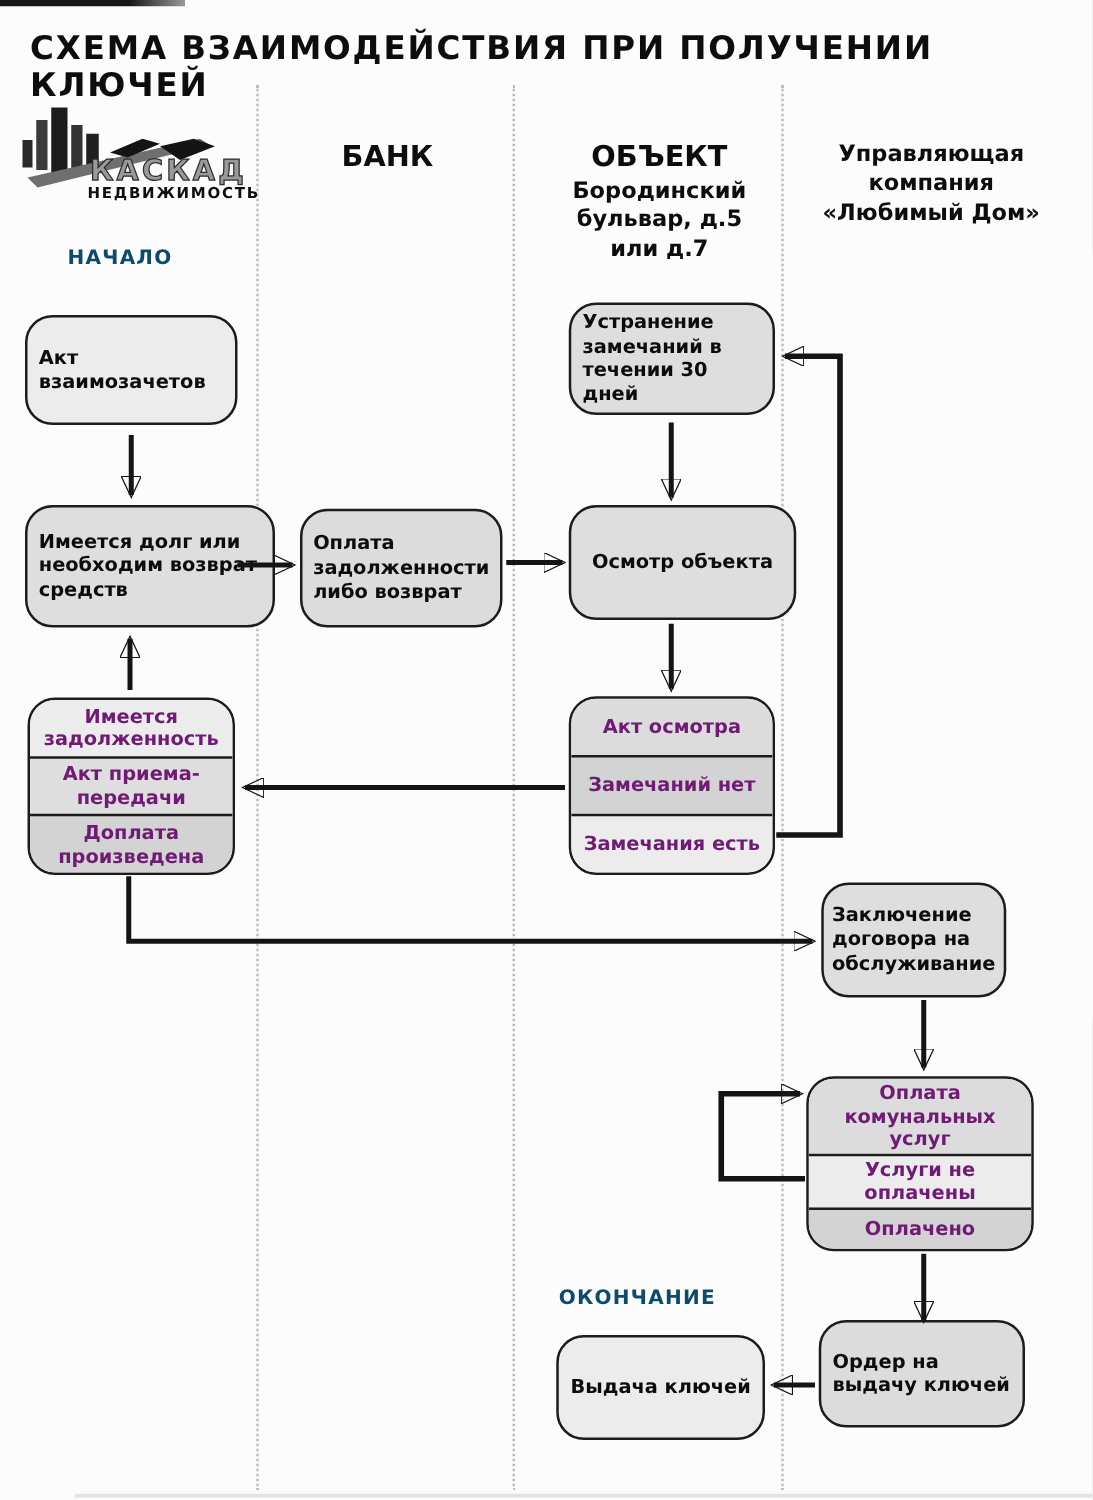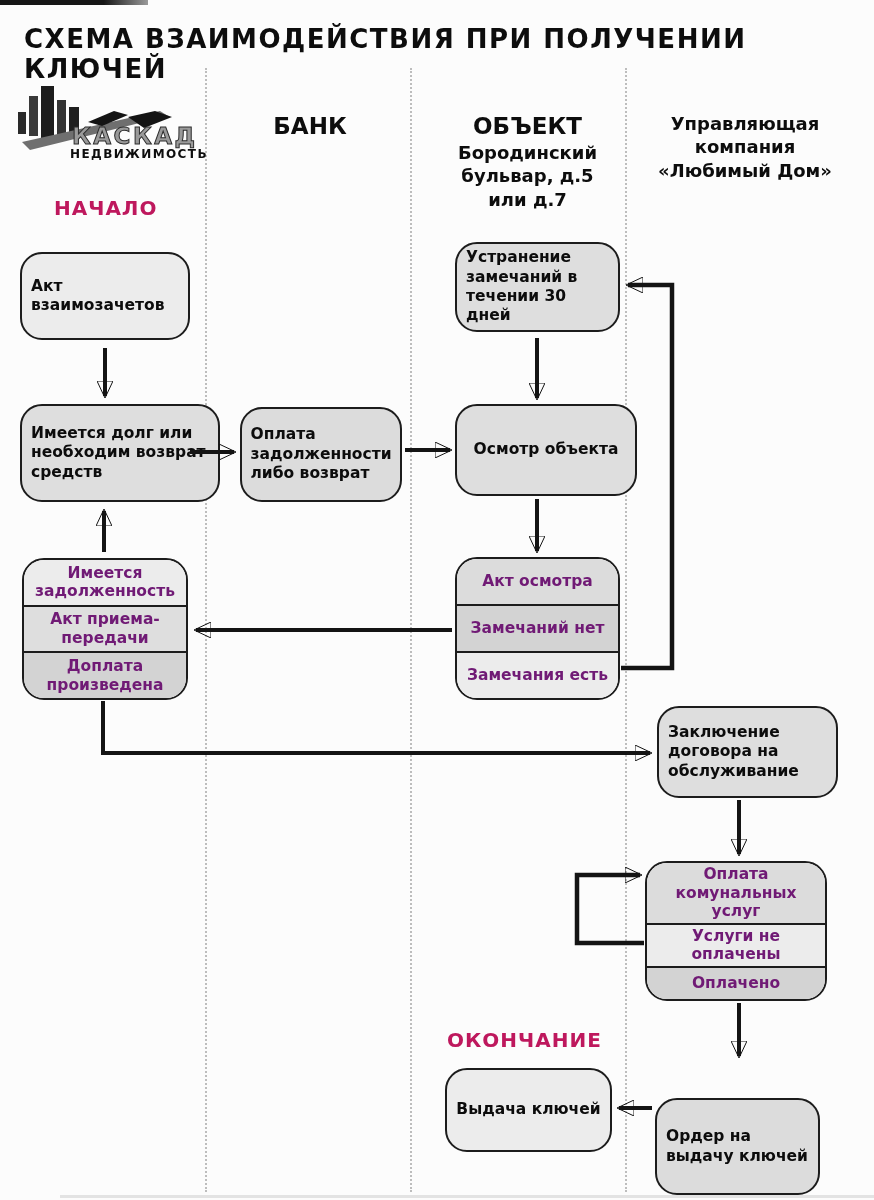--- a/index.html
+++ b/index.html
@@ -12,21 +12,21 @@
   .scan-bottom{position:absolute;left:60px;bottom:2px;width:814px;height:3px;background:#d8d8d8;opacity:.7;}
   .title{
     position:absolute;left:24px;top:24px;width:820px;margin:0;
     font-size:26px;font-weight:900;letter-spacing:1.5px;color:#0d0d0d;
   }
   .lane-divider{position:absolute;top:68px;height:1124px;width:0;border-left:2px dotted #bdbdbd;}
   .ld1{left:205px;}.ld2{left:410px;}.ld3{left:625px;}
   .lane-header{position:absolute;text-align:center;font-weight:900;color:#0d0d0d;}
   .lane-header .big{font-size:23px;line-height:1.25;}
   .lane-header .sub{font-size:18px;line-height:1.3;}
-  .flow-label{position:absolute;font-size:20px;font-weight:900;letter-spacing:1px;color:#be185d;}
+  .flow-label{position:absolute;font-size:16px;font-weight:900;letter-spacing:1px;color:#0c4a6e;}
   .logo{position:absolute;left:14px;top:80px;}
 
   .node{
     position:absolute;display:flex;align-items:center;justify-content:center;
     text-align:left;font-weight:700;font-size:15.5px;line-height:1.25;
     border:2.5px solid #1c1c1c;border-radius:22px;box-sizing:border-box;
     padding:4px 9px;color:#0c0c0c;
   }
   .compound{
     position:absolute;display:flex;flex-direction:column;
@@ -111,31 +111,31 @@
     <div class="row fill-c">Замечаний нет</div>
     <div class="row fill-a">Замечания есть</div>
   </div>
 
   <div class="compound" style="left:22px;top:558px;width:166px;height:142px;">
     <div class="row fill-a">Имеется задолженность</div>
     <div class="row fill-b">Акт приема-передачи</div>
     <div class="row fill-c">Доплата произведена</div>
   </div>
 
-  <div class="node fill-b" style="left:657px;top:706px;width:181px;height:92px;">Заключение договора на обслуживание</div>
+  <div class="node fill-b" style="left:657px;top:706px;width:148px;height:92px;">Заключение договора на обслуживание</div>
 
   <div class="compound" style="left:645px;top:861px;width:182px;height:140px;">
     <div class="row fill-d">Оплата комунальных услуг</div>
     <div class="row fill-a">Услуги не оплачены</div>
     <div class="row fill-c">Оплачено</div>
   </div>
 
   <div class="flow-label" style="left:447px;top:1028px;">ОКОНЧАНИЕ</div>
 
-  <div class="node fill-d" style="left:655px;top:1098px;width:165px;height:97px;">Ордер на выдачу ключей</div>
+  <div class="node fill-d" style="left:655px;top:1056px;width:165px;height:86px;">Ордер на выдачу ключей</div>
 
   <div class="node fill-a" style="left:445px;top:1068px;width:167px;height:84px;">Выдача ключей</div>
 
   <svg class="arrows" width="874" height="1200" viewBox="0 0 874 1200">
     <defs>
       <marker id="ah" markerUnits="userSpaceOnUse" markerWidth="20" markerHeight="16" refX="15" refY="8" orient="auto">
         <path d="M0,0 L17,8 L0,16 Z" fill="#141414" stroke="none"></path>
       </marker>
     </defs>
     <line x1="105" y1="348" x2="105" y2="396" stroke-width="4" marker-end="url(#ah)"></line>

